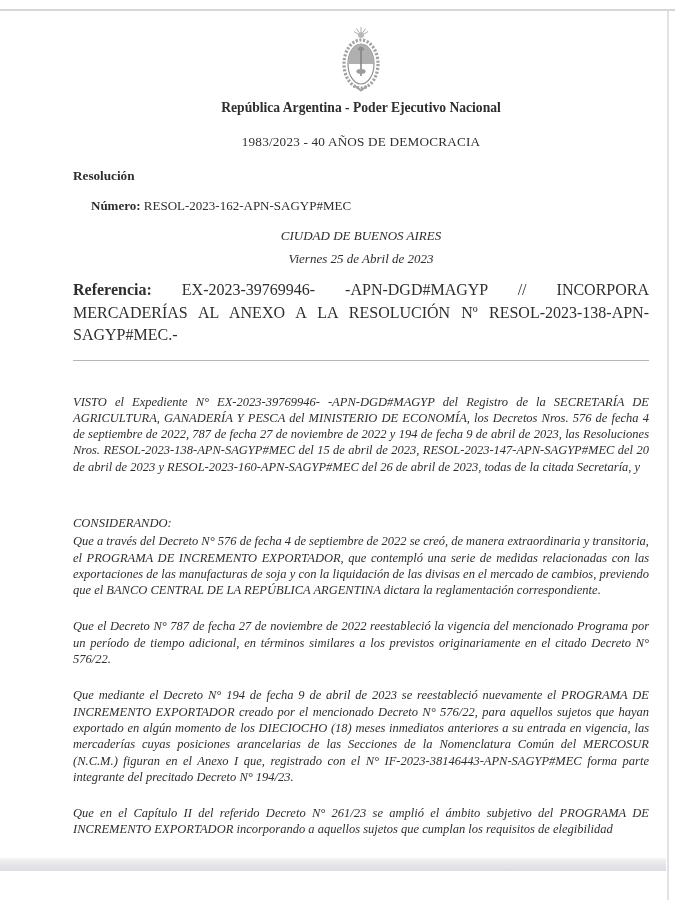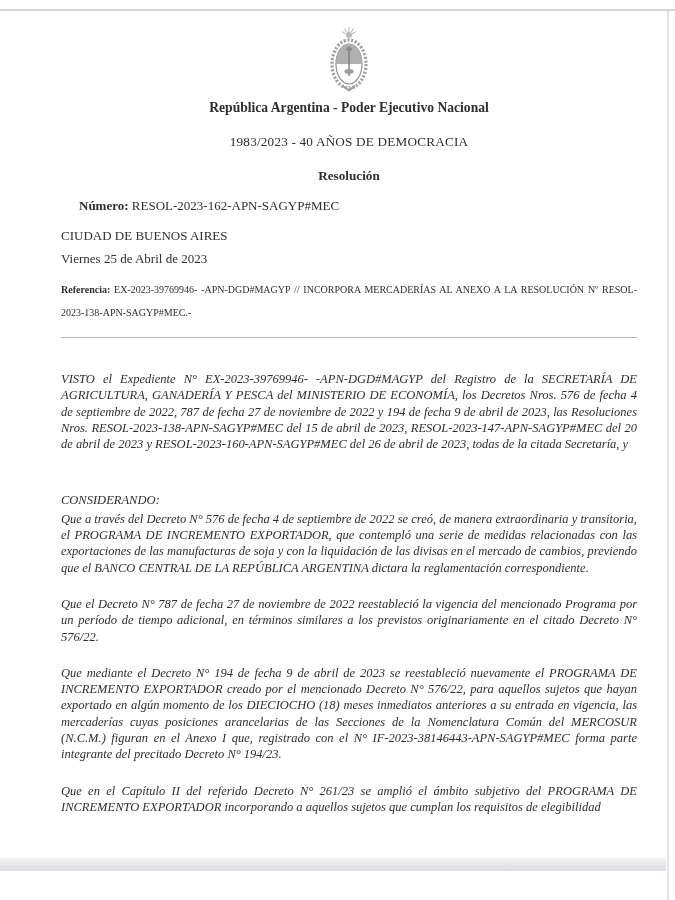--- a/index.html
+++ b/index.html
@@ -14,32 +14,32 @@
   p { margin: 0; font-style: italic; }
 
   
   .edge-top   { position: absolute; top: 9px; left: 0; width: 675px; height: 2px; background: #d6d6d8; }
   .edge-right { position: absolute; top: 11px; left: 667px; width: 2px; height: 889px; background: #e2e2e6; }
   .page-break-band {
     position: absolute; top: 858px; left: 0; width: 666px; height: 13px;
     background: linear-gradient(#f5f5f7, #e7e7eb 45%, #dcdce2);
   }
 
-  .doc { position: absolute; top: 0; left: 61px; width: 576px; }
+  .doc { position: absolute; top: 0; left: 73px; width: 576px; }
 
   .crest { display: block; margin: 26px auto 0; }
 
   .org     { margin: 6px 0 0;  text-align: center; font-weight: bold; font-size: 13.6px; }
   .anniv   { margin: 18px 0 0;  text-align: center; font-size: 13.2px; letter-spacing: 0.2px; }
-  .doctype { margin: 18px 0 0; text-align: center; font-weight: bold; font-size: 13.2px; }
+  .doctype { margin: 18px 0 0; text-align: left; font-weight: bold; font-size: 13.2px; }
 
   .numero  { margin: 14px 18px 0; font-size: 13px; }
   .b { font-weight: bold; }
-  .place   { margin: 10px 0 0; text-align: left; font-size: 13px; line-height: 23px; }
-  .ref     { margin: 9px 0 0;  font-size: 10px; line-height: 22.5px; text-align: justify; }
+  .place   { margin: 10px 0 0; text-align: center; font-size: 13px; line-height: 23px; font-style: italic; }
+  .ref     { margin: 9px 0 0;  font-size: 16px; line-height: 22.5px; text-align: justify; }
   .rule    { margin: 13px 0 0; border: none; border-top: 1.5px solid #b5b5b5; height: 0; }
 
   .body-text { font-size: 12.5px; line-height: 16.3px; text-align: justify; }
   .visto        { margin: 33px 0 0; }
   .considerando { margin: 40px 0 0; font-size: 12.5px; }
   .para         { margin: 20px 0 0; }
   .para-first   { margin: 2px 0 0; }
 </style>
 </head>
 <body>

